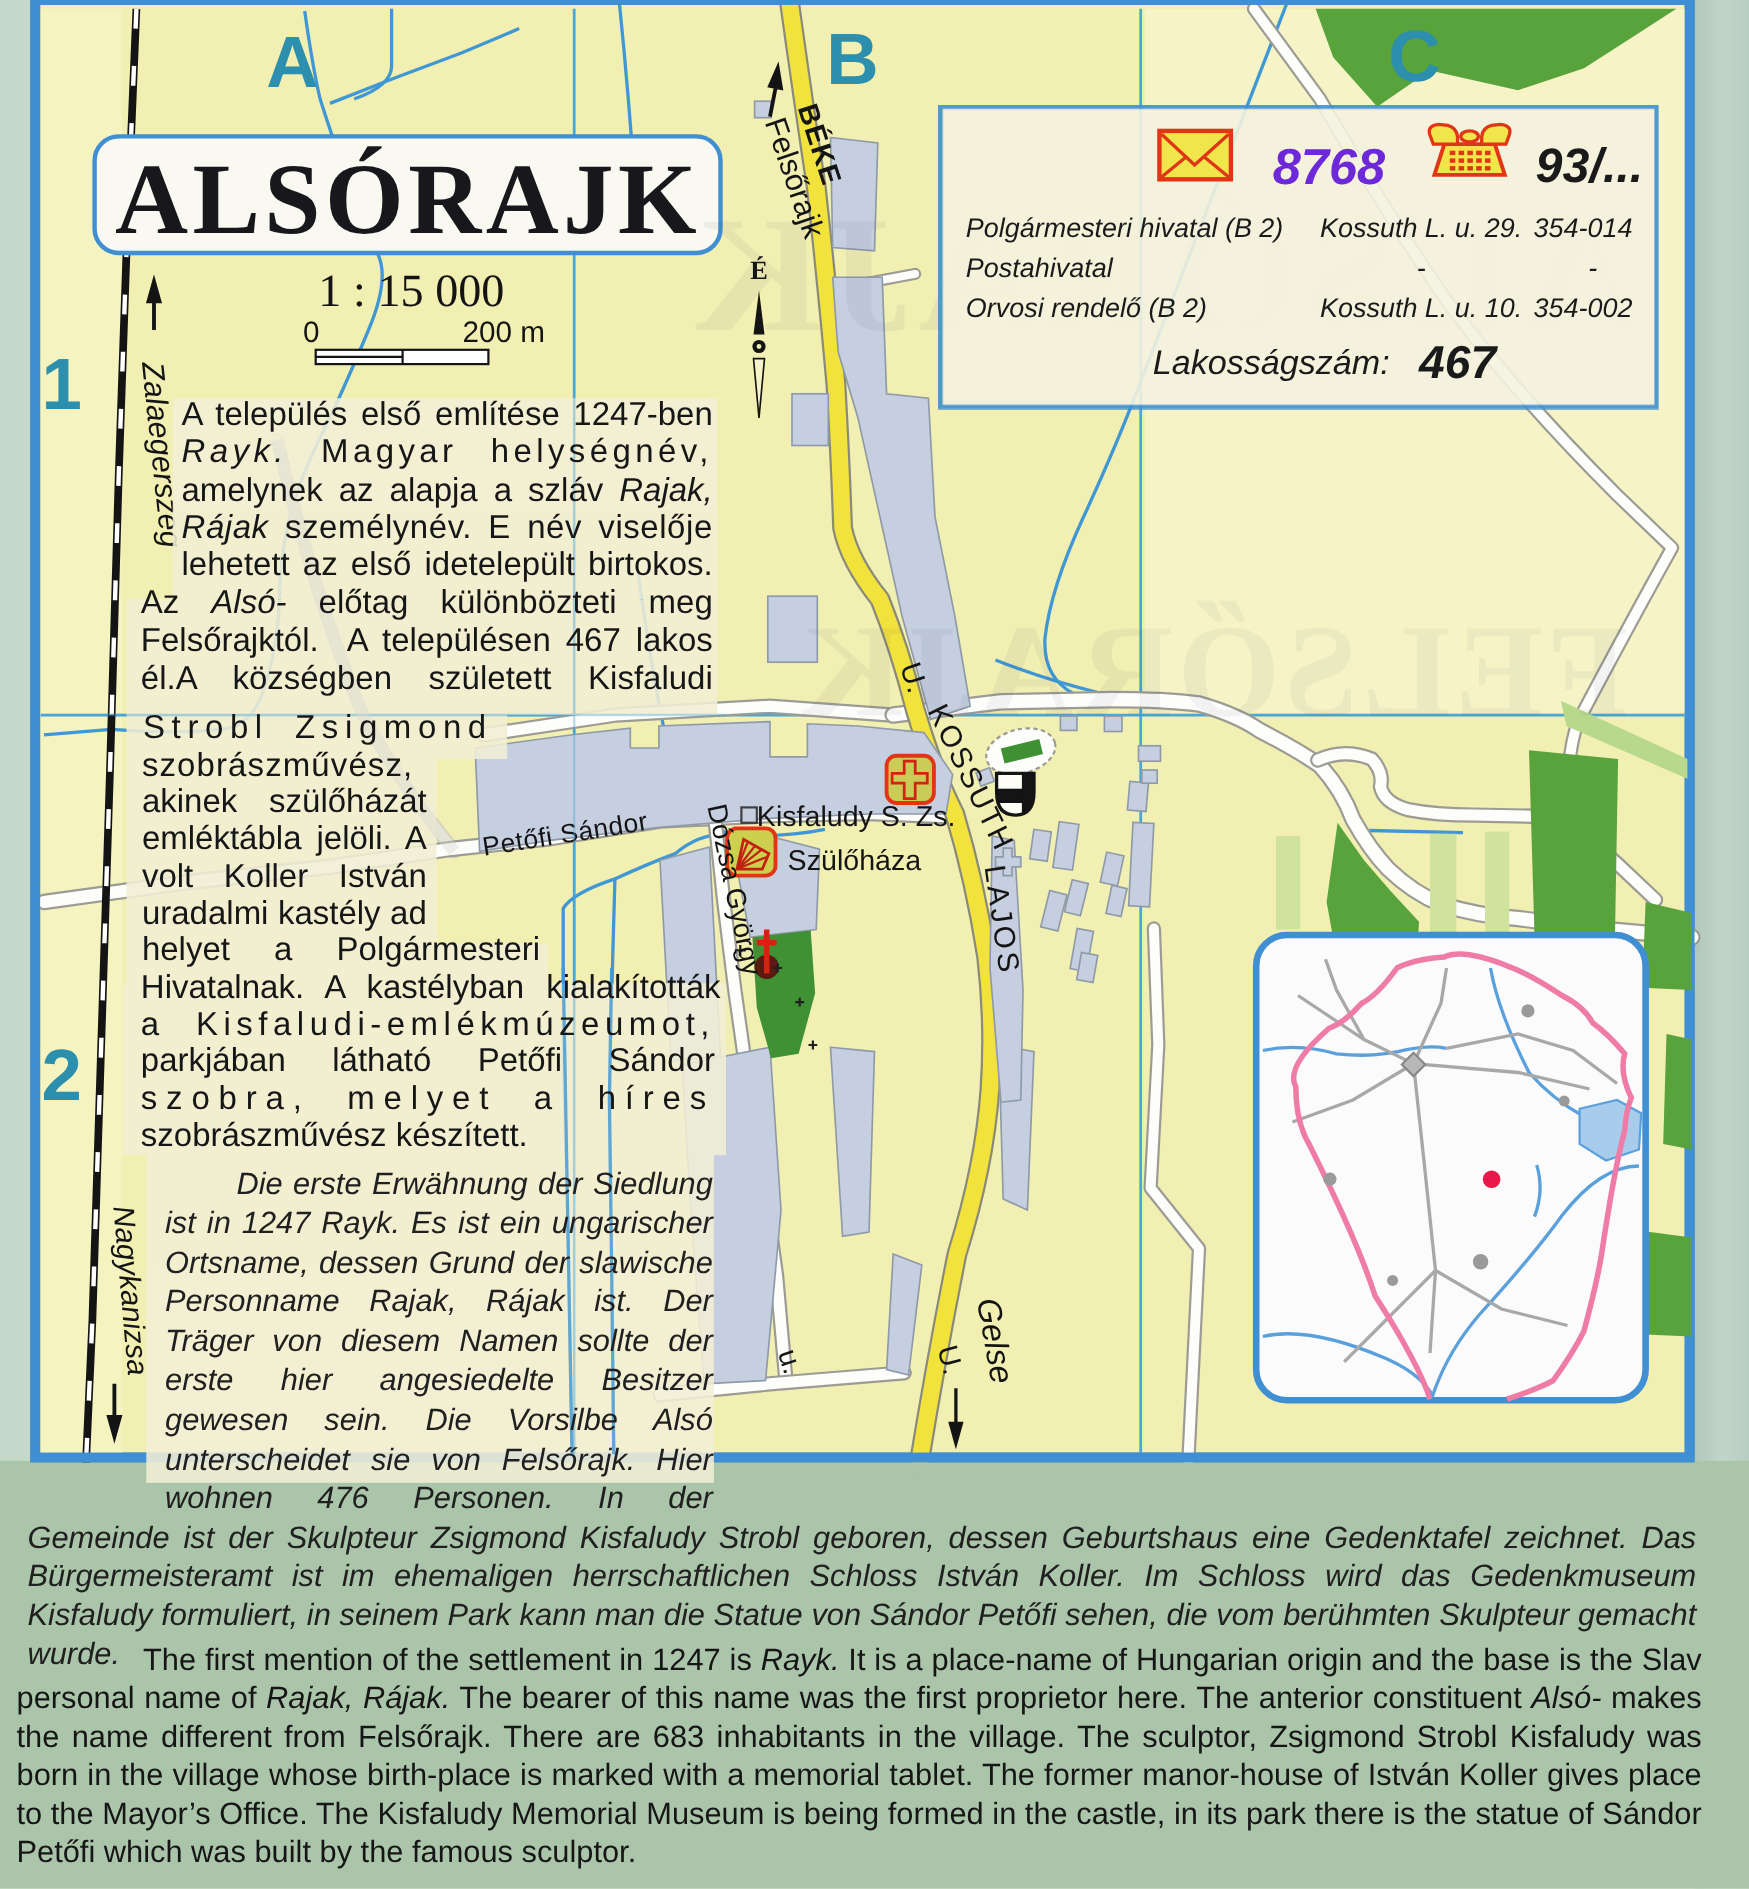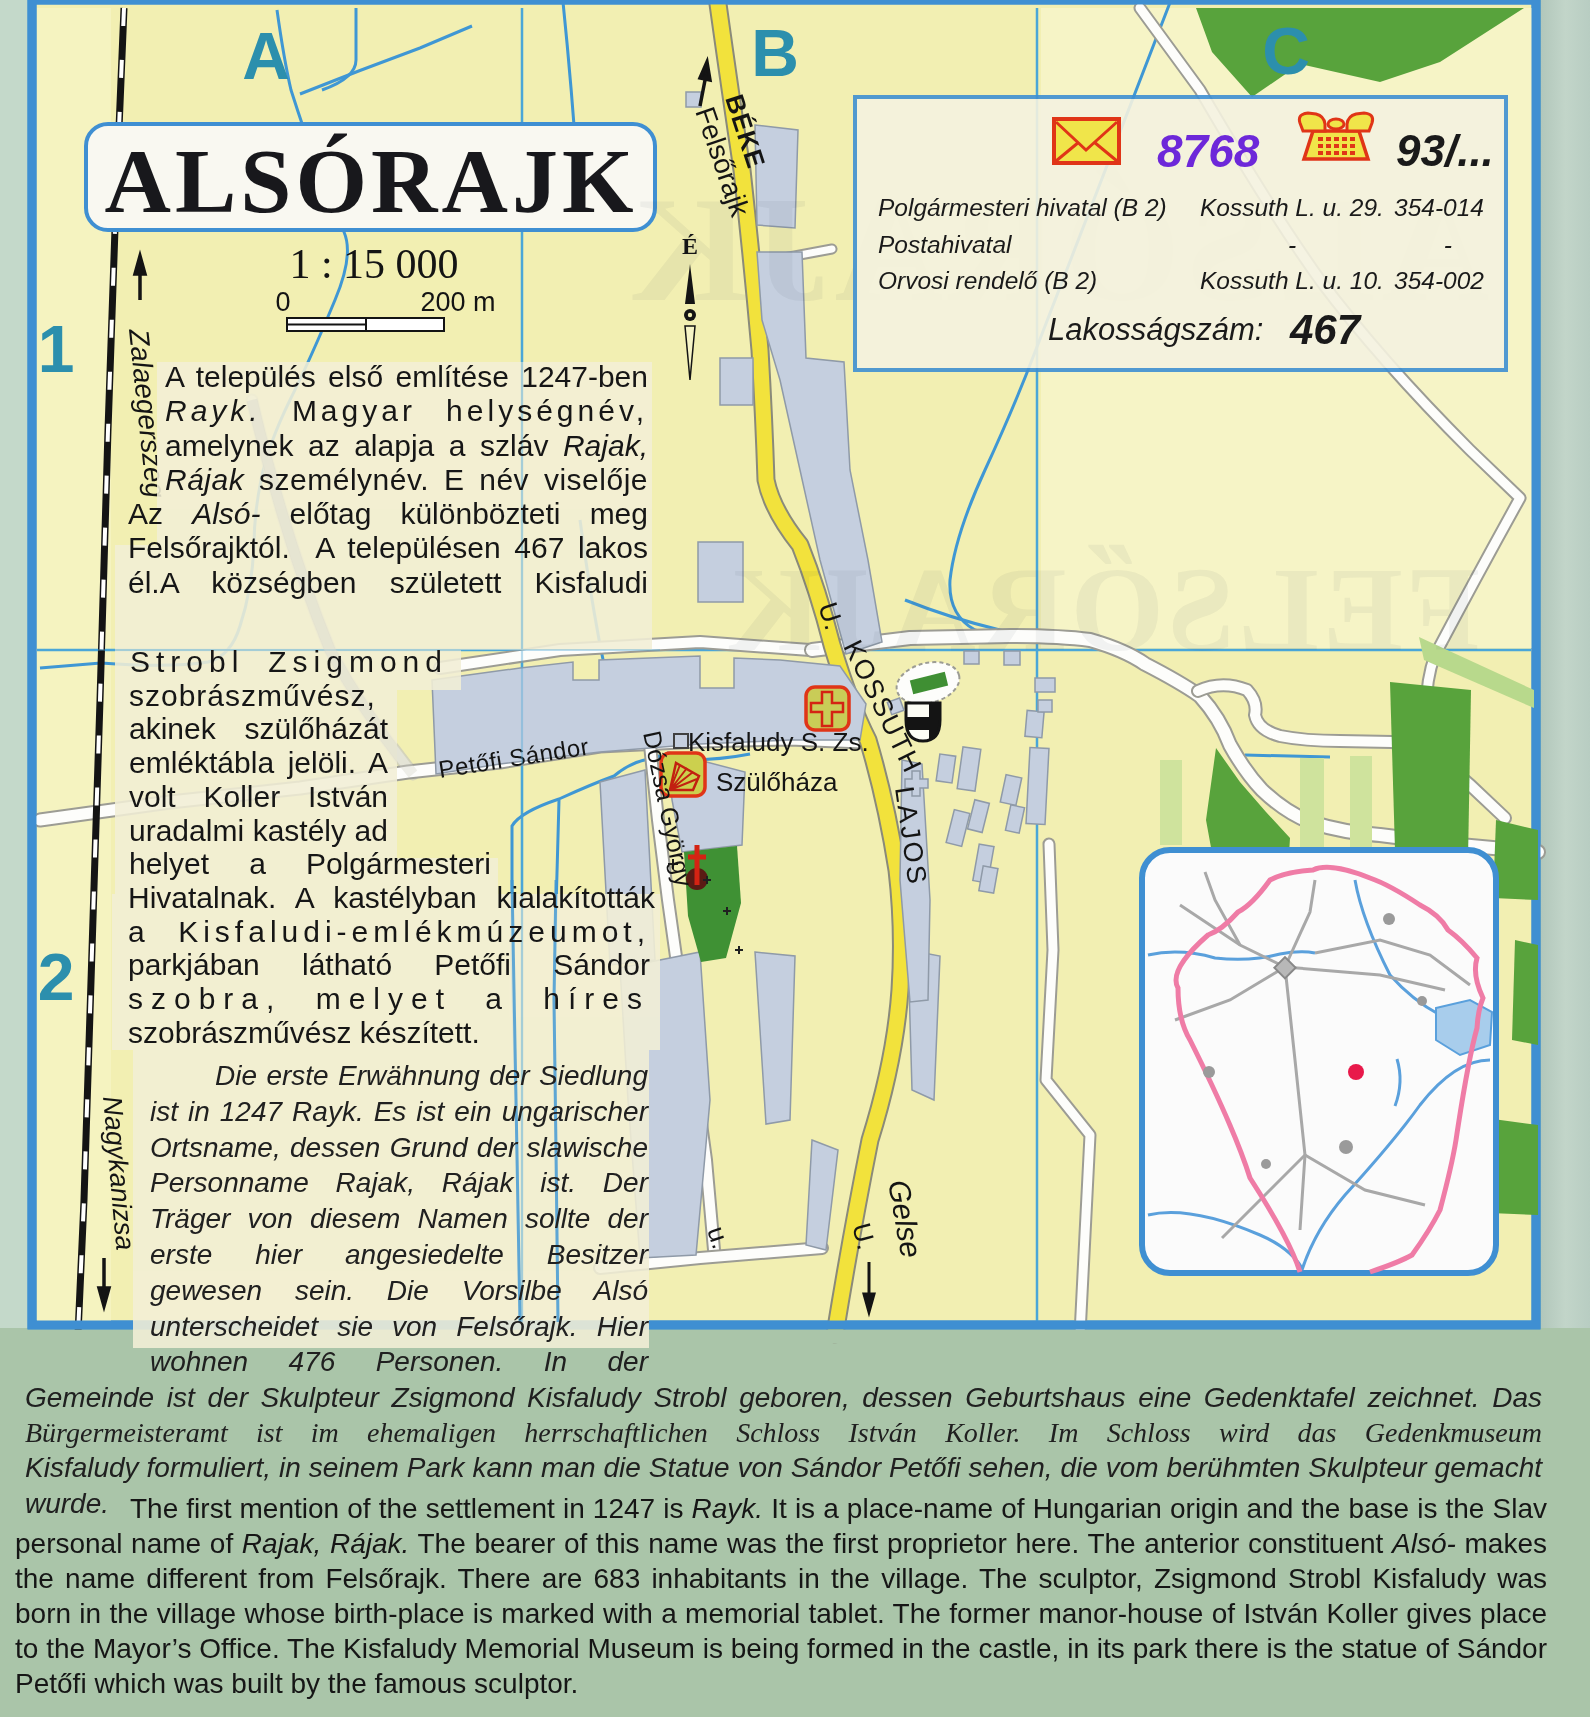--- a/index.html
+++ b/index.html
@@ -377,20 +377,21 @@
 
     <circle cx="1356" cy="1072" r="8" fill="#e8194a"></circle>
   </g>
 </svg>
 
 <div class="abs hu" style="left:128px;top:360px;width:525px;line-height:34.3px;">
   <div class="jline just" style="margin-left:37px;width:483px;">A település első említése 1247-ben</div>
   <div class="jline just" style="margin-left:37px;width:483px;letter-spacing:4px;"><i>Rayk.</i> Magyar helységnév,</div>
   <div class="jline just" style="margin-left:37px;width:483px;">amelynek az alapja a szláv <i>Rajak,</i></div>
   <div class="jline just" style="margin-left:37px;width:483px;letter-spacing:0.5px;"><i>Rájak</i> személynév. E név viselője</div>
+  <div class="jline just" style="margin-left:37px;width:483px;">lehetett az első idetelepült birtokos.</div>
   <div class="jline just" style="width:520px;">Az <i>Alsó-</i> előtag különbözteti meg</div>
   <div class="jline just" style="width:520px;">Felsőrajktól.&nbsp; A településen 467 lakos</div>
   <div class="jline just" style="width:520px;">él.A községben született Kisfaludi</div>
 </div>
 
 <div class="abs hu" style="left:128px;top:645px;width:530px;line-height:33.7px;">
   <div class="jline just" style="margin-left:2px;width:318px;letter-spacing:6px;">Strobl Zsigmond</div>
   <div class="jline just" style="margin-left:1px;width:259px;letter-spacing:1px;">szobrászművész,</div>
   <div class="jline just" style="margin-left:1px;width:259px;">akinek szülőházát</div>
   <div class="jline just" style="margin-left:1px;width:259px;">emléktábla jelöli. A</div>
@@ -411,21 +412,21 @@
   <div class="jline just" style="width:498px;">Personname Rajak, Rájak ist. Der</div>
   <div class="jline just" style="width:498px;">Träger von diesem Namen sollte der</div>
   <div class="jline just" style="width:498px;">erste hier angesiedelte Besitzer</div>
   <div class="jline just" style="width:498px;">gewesen sein. Die Vorsilbe Alsó</div>
   <div class="jline just" style="width:498px;">unterscheidet sie von Felsőrajk. Hier</div>
   <div class="jline just" style="width:498px;">wohnen 476 Personen. In der</div>
 </div>
 
 <div class="abs de" style="left:25px;top:1380px;width:1517px;line-height:35.2px;">
   <div class="jline just" style="width:1517px;">Gemeinde ist der Skulpteur Zsigmond Kisfaludy Strobl geboren, dessen Geburtshaus eine Gedenktafel zeichnet. Das</div>
-  <div class="jline just" style="width:1517px;font-family:Liberation Serif, serif;">Bürgermeisteramt ist im ehemaligen herrschaftlichen Schloss István Koller. Im Schloss wird das Gedenkmuseum</div>
+  <div class="jline just" style="width:1517px;">Bürgermeisteramt ist im ehemaligen herrschaftlichen Schloss István Koller. Im Schloss wird das Gedenkmuseum</div>
   <div class="jline just" style="width:1517px;">Kisfaludy formuliert, in seinem Park kann man die Statue von Sándor Petőfi sehen, die vom berühmten Skulpteur gemacht</div>
   <div class="jline">wurde.</div>
 </div>
 
 <div class="abs en" style="left:15px;top:1491px;width:1532px;line-height:35px;">
   <div class="jline just" style="margin-left:115px;width:1417px;">The first mention of the settlement in 1247 is <i>Rayk.</i> It is a place-name of Hungarian origin and the base is the Slav</div>
   <div class="jline just" style="width:1532px;">personal name of <i>Rajak, Rájak.</i> The bearer of this name was the first proprietor here. The anterior constituent <i>Alsó-</i> makes</div>
   <div class="jline just" style="width:1532px;">the name different from Felsőrajk. There are 683 inhabitants in the village. The sculptor, Zsigmond Strobl Kisfaludy was</div>
   <div class="jline just" style="width:1532px;">born in the village whose birth-place is marked with a memorial tablet. The former manor-house of István Koller gives place</div>
   <div class="jline just" style="width:1532px;">to the Mayor’s Office. The Kisfaludy Memorial Museum is being formed in the castle, in its park there is the statue of Sándor</div>

